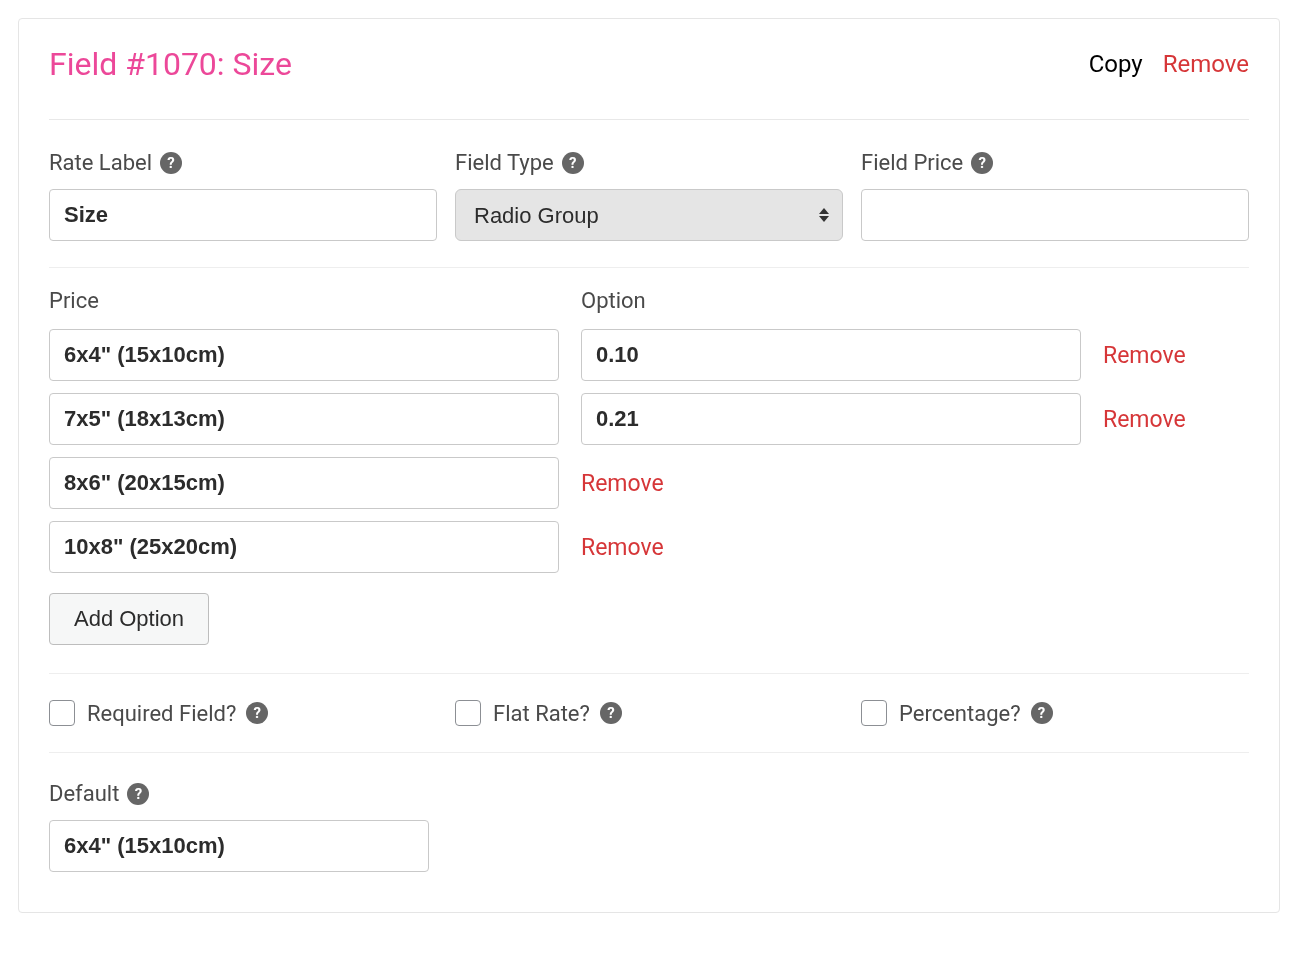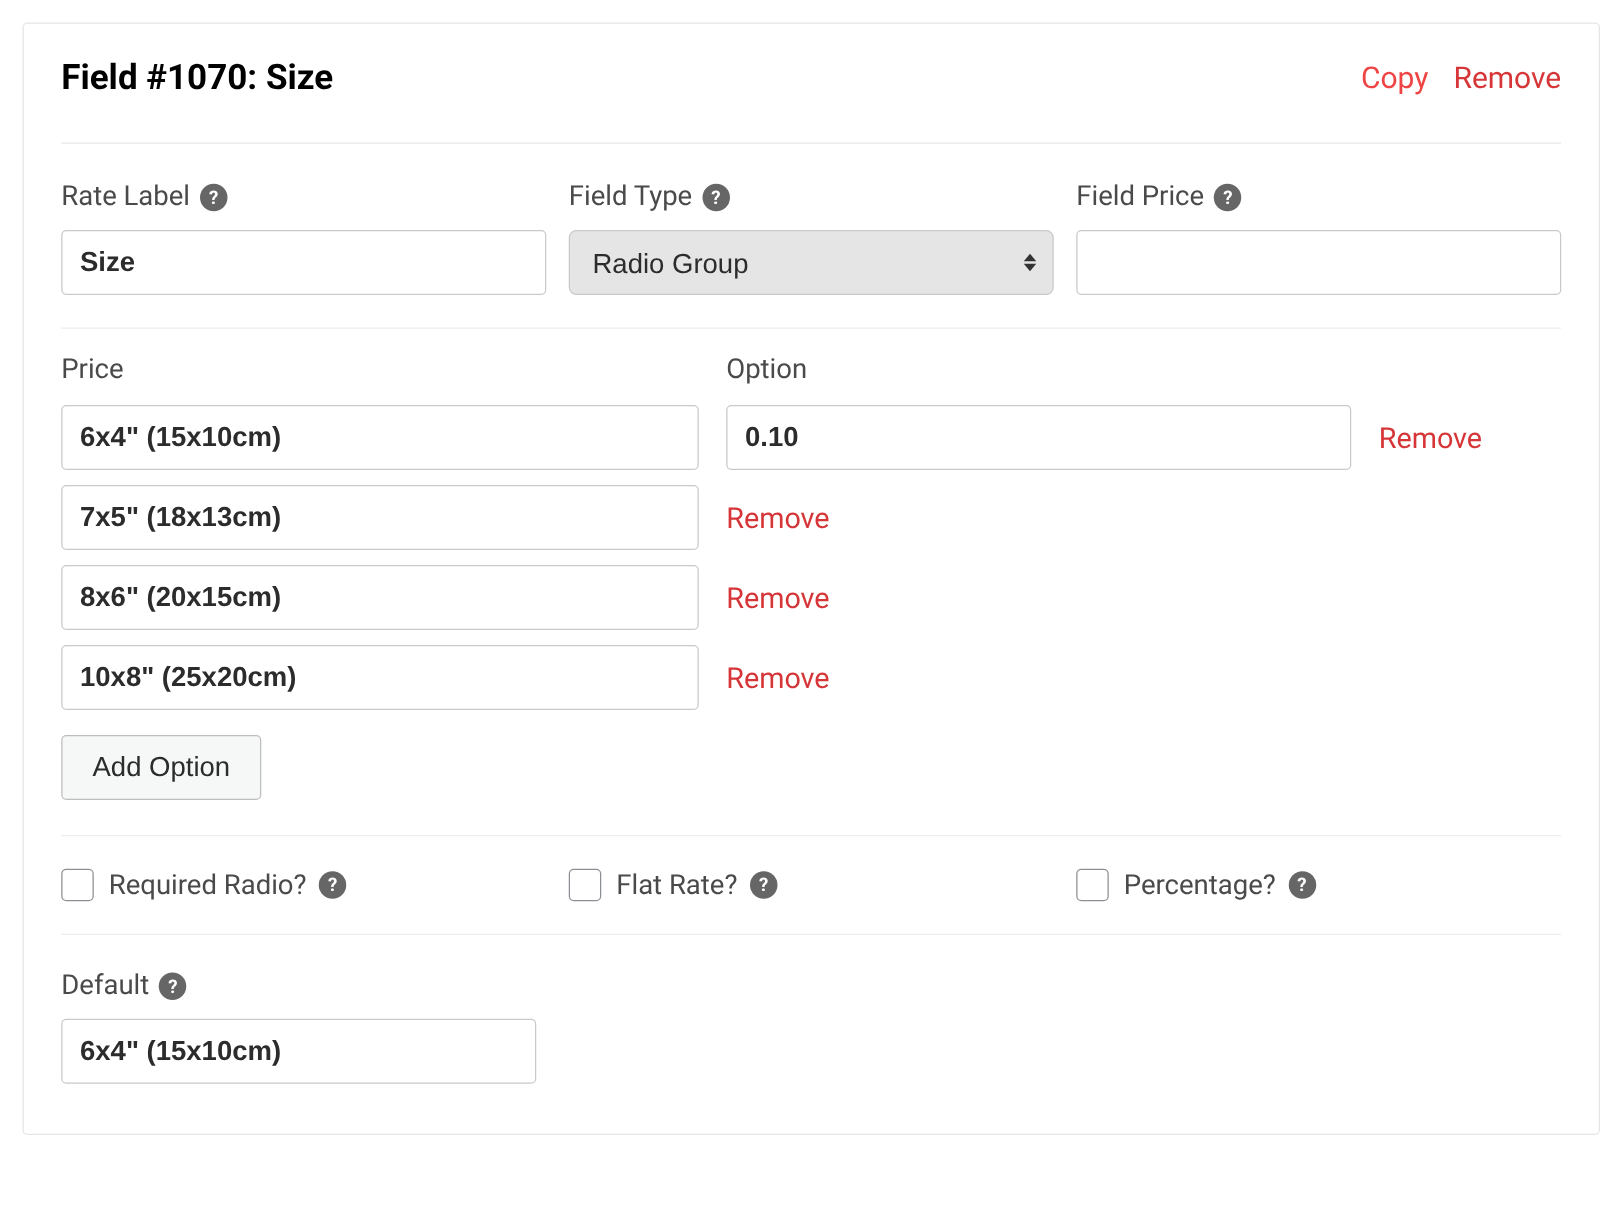--- a/index.html
+++ b/index.html
@@ -19,31 +19,31 @@
       padding: 26px 30px 40px 30px;
     }
     .card-header {
       display: flex;
       justify-content: space-between;
       align-items: center;
       padding-bottom: 36px;
       border-bottom: 1px solid #e8e8e8;
     }
     .card-title {
-      font-size: 28px;
-      font-weight: 700;
-      color: #000000;
+      font-size: 32px;
+      font-weight: 400;
+      color: #ec4899;
     }
     .header-actions {
       display: flex;
       gap: 20px;
       font-size: 24px;
     }
     .action-copy {
-      color: #ef4444;
+      color: #000000;
       cursor: pointer;
     }
     .action-remove {
       color: #d63638;
       cursor: pointer;
     }
     .fields-row {
       display: grid;
       grid-template-columns: 1fr 1fr 1fr;
       gap: 18px;
@@ -258,20 +258,21 @@
     </div>
 
     <div class="option-row">
       <input type="text" class="text-input" value="6x4&quot; (15x10cm)" style="">
       <input type="text" class="text-input" value="0.10" style="">
       <span class="option-remove">Remove</span>
     </div>
 
     <div class="option-row">
       <input type="text" class="text-input" value="7x5&quot; (18x13cm)" style="">
+      <input type="text" class="text-input" value="0.21" style="">
       <span class="option-remove">Remove</span>
     </div>
 
     <div class="option-row">
       <input type="text" class="text-input" value="8x6&quot; (20x15cm)" style="">
       <span class="option-remove">Remove</span>
     </div>
 
     <div class="option-row">
       <input type="text" class="text-input" value="10x8&quot; (25x20cm)" style="">
@@ -280,21 +281,21 @@
 
     <div class="add-option-row">
       <button class="add-option-btn">Add Option</button>
     </div>
   </div>
 
   <div class="checks-section">
     <div class="check-group">
       <div class="checkbox"></div>
       <div class="check-label">
-        <span>Required Radio?</span>
+        <span>Required Field?</span>
         <span class="help-icon">?</span>
       </div>
     </div>
     <div class="check-group">
       <div class="checkbox"></div>
       <div class="check-label">
         <span>Flat Rate?</span>
         <span class="help-icon">?</span>
       </div>
     </div>

